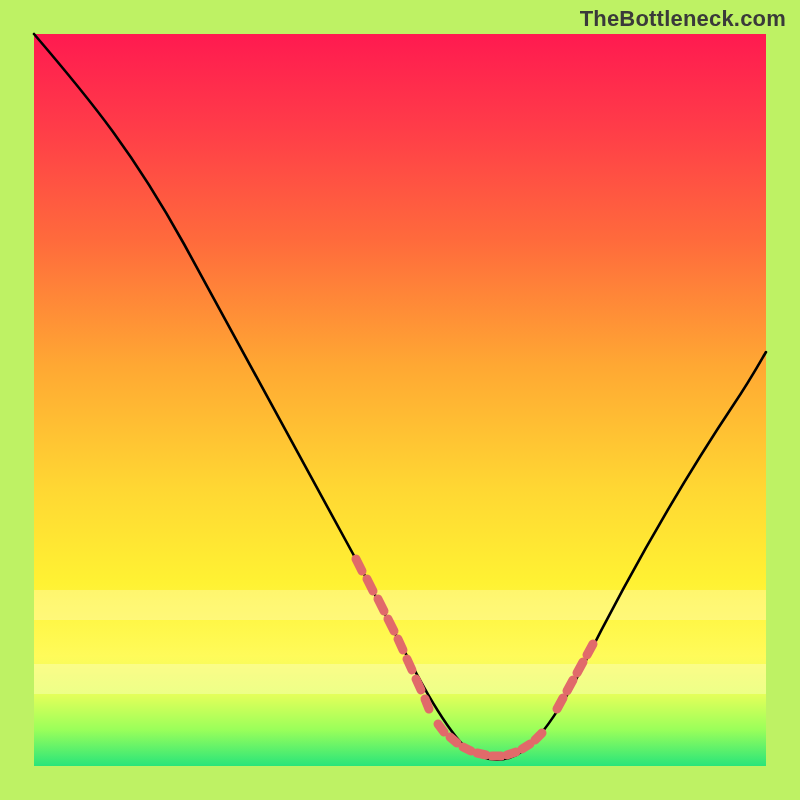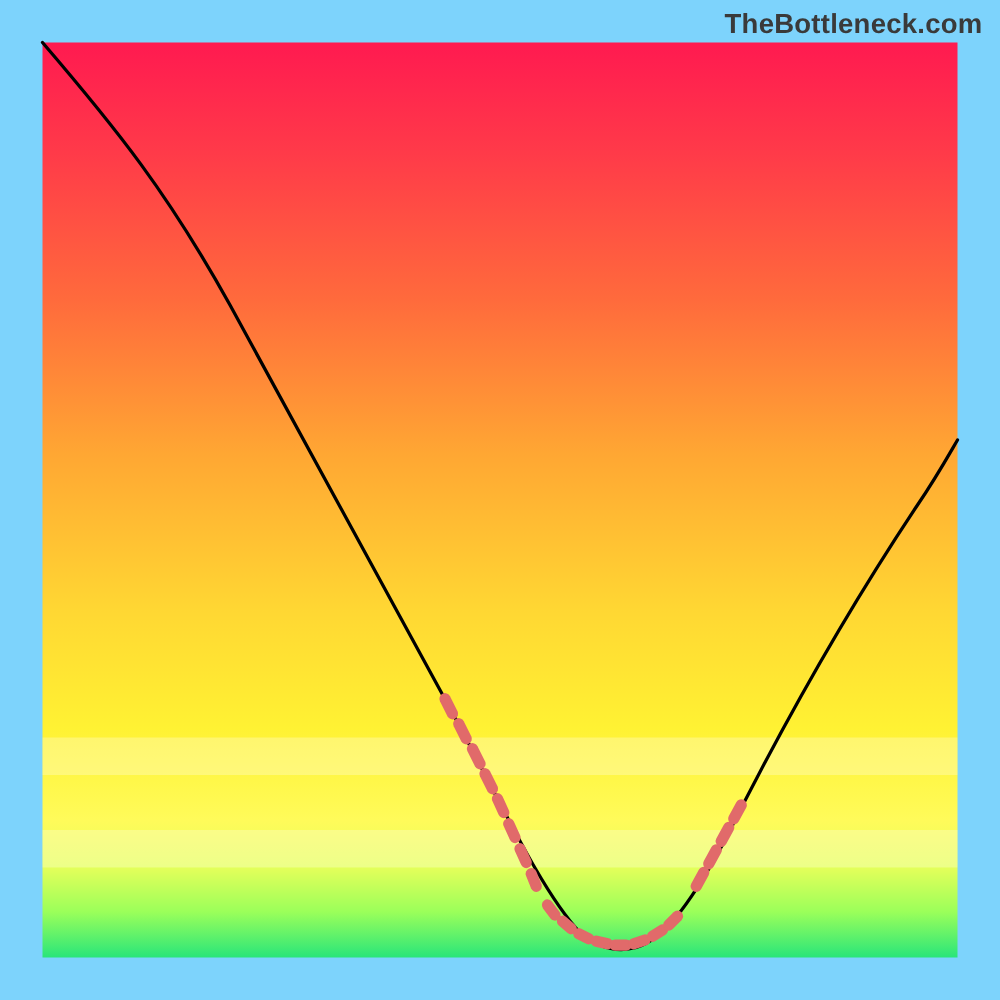--- a/index.html
+++ b/index.html
@@ -10,21 +10,21 @@
     overflow: hidden;
     background: #000;
     font-family: Arial, Helvetica, sans-serif;
   }
   .frame {
     position: absolute;
     left: 0;
     top: 0;
     width: 800px;
     height: 800px;
-    background: #7dd3fc;
+    background: #bef264;
   }
   .plot-area {
     position: absolute;
     left: 34px;
     top: 34px;
     width: 732px;
     height: 732px;
     
     background: linear-gradient(
       to bottom,

